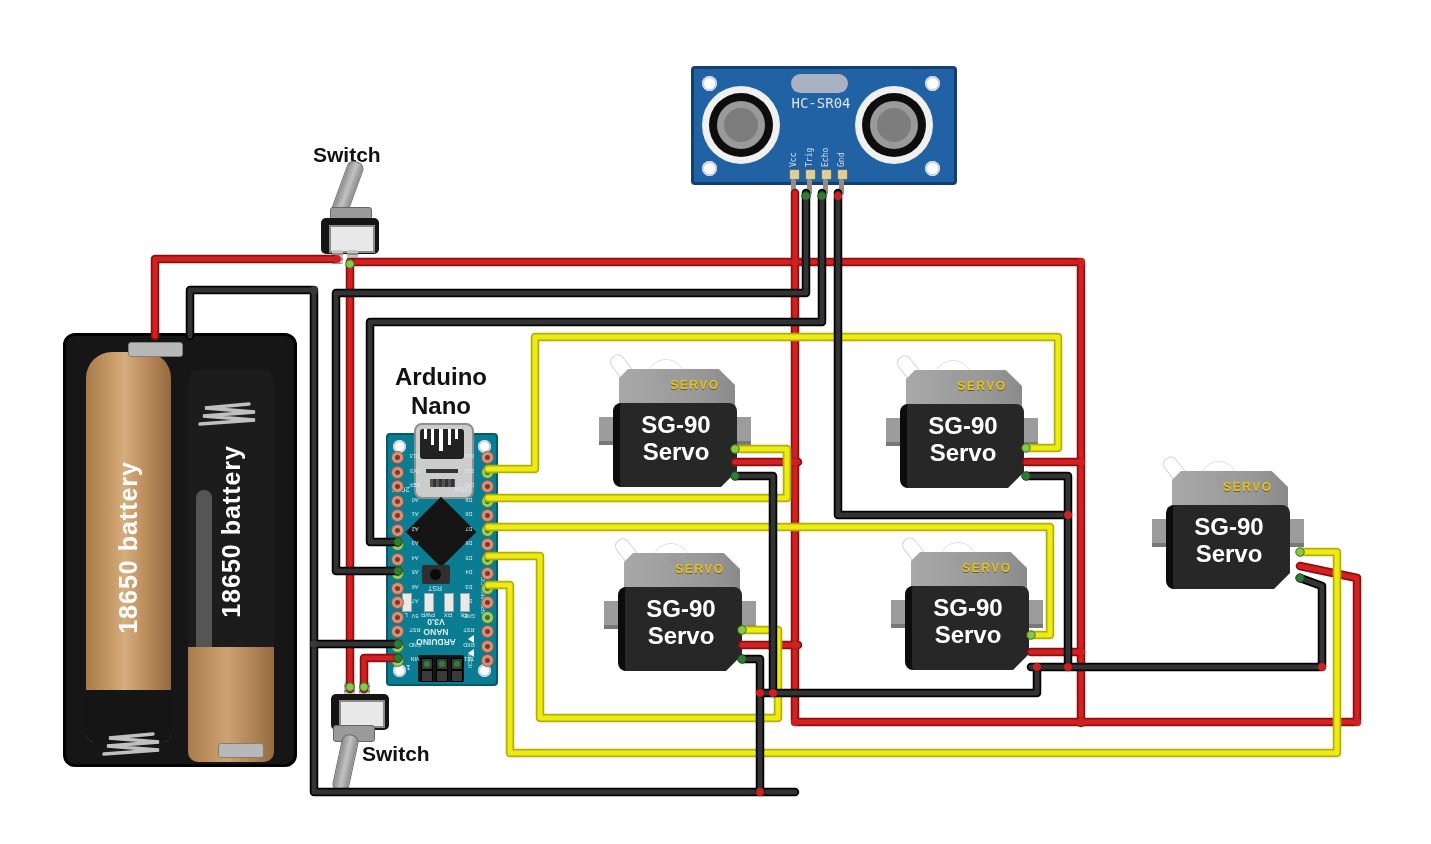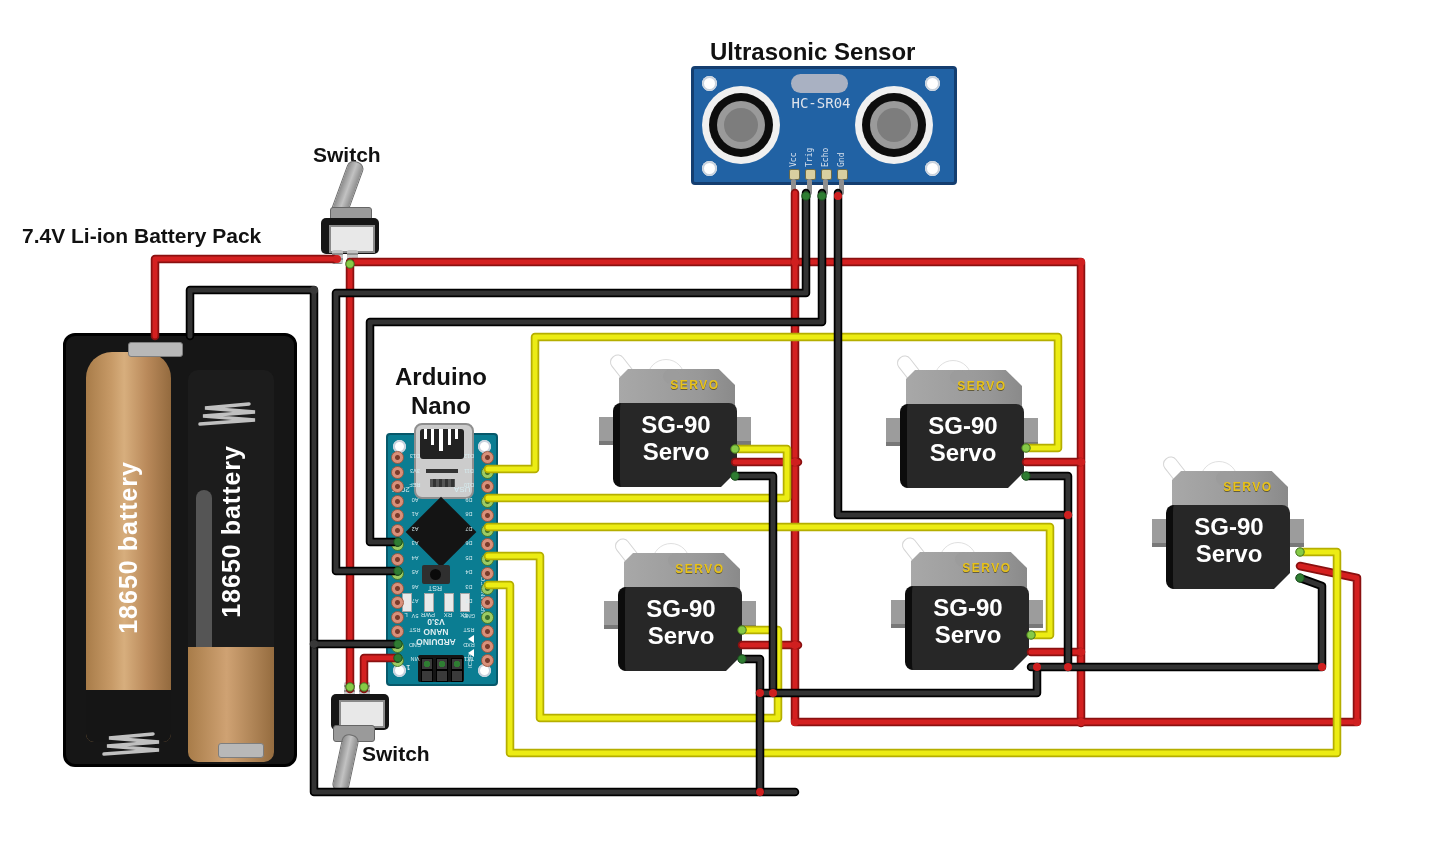--- a/index.html
+++ b/index.html
@@ -86,22 +86,20 @@
   .servo .tab{position:absolute;top:70px;width:16px;height:24px;background:#9c9c9c;border-bottom:4px solid #787878;}
   .servo .model{position:absolute;left:14px;top:64px;width:118px;text-align:center;color:#fff;font-weight:800;
     font-size:24px;line-height:27px;}
   #wire-svg{position:absolute;left:0;top:0;z-index:5;pointer-events:none;}
 </style>
 </head>
 <body>
 
 <div id="stage">
 
-  <div class="lbl" style="left:710px;top:38px;font-size:24px;">Ultrasonic Sensor</div>
-  <div class="lbl" style="left:22px;top:224px;font-size:21px;">7.4V Li-ion Battery Pack</div>
   <div class="lbl" style="left:313px;top:143px;font-size:21px;">Switch</div>
   <div class="lbl" style="left:362px;top:742px;font-size:21px;">Switch</div>
   <div class="lbl" style="left:386px;top:362px;width:110px;text-align:center;font-size:24px;line-height:29px;">
     <span>Arduino</span><br>
     <span>Nano</span>
   </div>
 
   <div class="abs" id="sensor-board">
     <div class="hole" style="left:8px;top:7px;"></div>
     <div class="hole" style="left:231px;top:7px;"></div>

